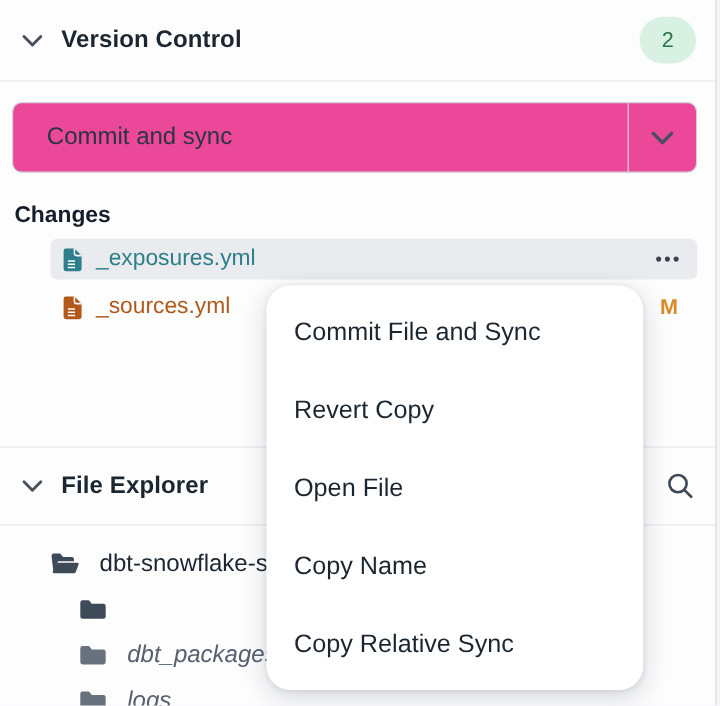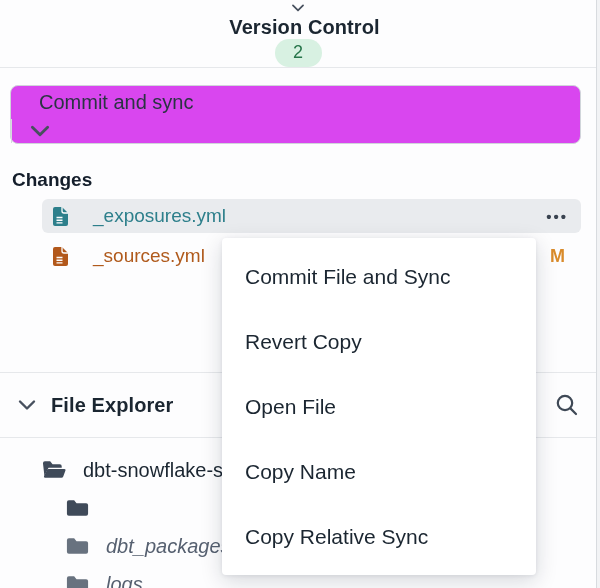--- a/index.html
+++ b/index.html
@@ -16,46 +16,44 @@
     width: 597px; height: 588px;
     background: #fdfdfe;
     border-right: 1px solid #d8dbdf;
   }
   
   .vc-header {
     height: 68px;
     display: flex; align-items: center;
     padding: 0 16px;
     border-bottom: 1px solid #e6e8eb;
-    flex-direction: column;
   }
   .chev { width: 22px; height: 22px; stroke: #47505e; fill: none; stroke-width: 2.4; stroke-linecap: round; stroke-linejoin: round; cursor: pointer; }
   .section-title {
     margin-left: 13px;
     font-size: 20px; font-weight: 700; color: #1b2631;
     letter-spacing: 0.1px;
   }
   .spacer { flex: 1; }
   .badge {
     min-width: 47px; height: 39px;
     background: #d8f1e2;
     border-radius: 20px;
     display: flex; align-items: center; justify-content: center;
     font-size: 18px; color: #27754a;
   }
   
   .commit-dropdown {
     margin: 17px 15px 0 10px;
     height: 59px;
-    background: #d946ef;
+    background: #ec4899;
     border: 1px solid #d0d5da;
     border-radius: 8px;
     display: flex; align-items: stretch;
     cursor: pointer;
-    flex-direction: column;
   }
   .commit-dropdown .label {
     flex: 1;
     display: flex; align-items: center;
     padding-left: 28px;
     font-size: 20px; color: #2a3442;
   }
   .commit-dropdown .caret-box {
     width: 57px;
     border-left: 1px solid #d6dade;
@@ -67,21 +65,20 @@
     margin: 25px 0 8px 12px;
     font-size: 19px; font-weight: 700; color: #141e2b;
   }
   .file-row {
     margin-left: 42px; margin-right: 15px;
     height: 34px;
     display: flex; align-items: center;
     padding: 0 13px 0 10px;
     border-radius: 6px;
     cursor: pointer;
-    gap: 13px;
   }
   .file-row.selected { background: #e9ebee; }
   .file-row + .file-row { margin-top: 6px; }
   .doc-icon { width: 17px; height: 21px; flex: 0 0 auto; }
   .file-name { margin-left: 11px; font-size: 19px; flex: 1; }
   .file-name.teal { color: #2d7f8b; }
   .file-name.orange { color: #b05a1c; }
   .doc-icon.teal { color: #2d7f8b; }
   .doc-icon.orange { color: #b2581b; }
   .ellipsis {
@@ -113,21 +110,21 @@
   .folder-icon.light { color: #68727f; }
   .tree-name { margin-left: 16px; color: #1b2631; white-space: nowrap; }
   .tree-name.muted { color: #566070; font-style: italic; }
   
   .context-menu {
     position: absolute;
     left: 222px; top: 238px;
     width: 314px;
     padding: 6px 0;
     background: #ffffff;
-    border-radius: 4px;
+    border-radius: 20px;
     box-shadow: 0 6px 22px rgba(15, 25, 45, 0.16), 0 1px 4px rgba(15,25,45,0.08);
     z-index: 10;
   }
   .menu-item {
     height: 65px;
     display: flex; align-items: center;
     padding-left: 23px;
     font-size: 21px; color: #1b2631;
     cursor: pointer;
   }

